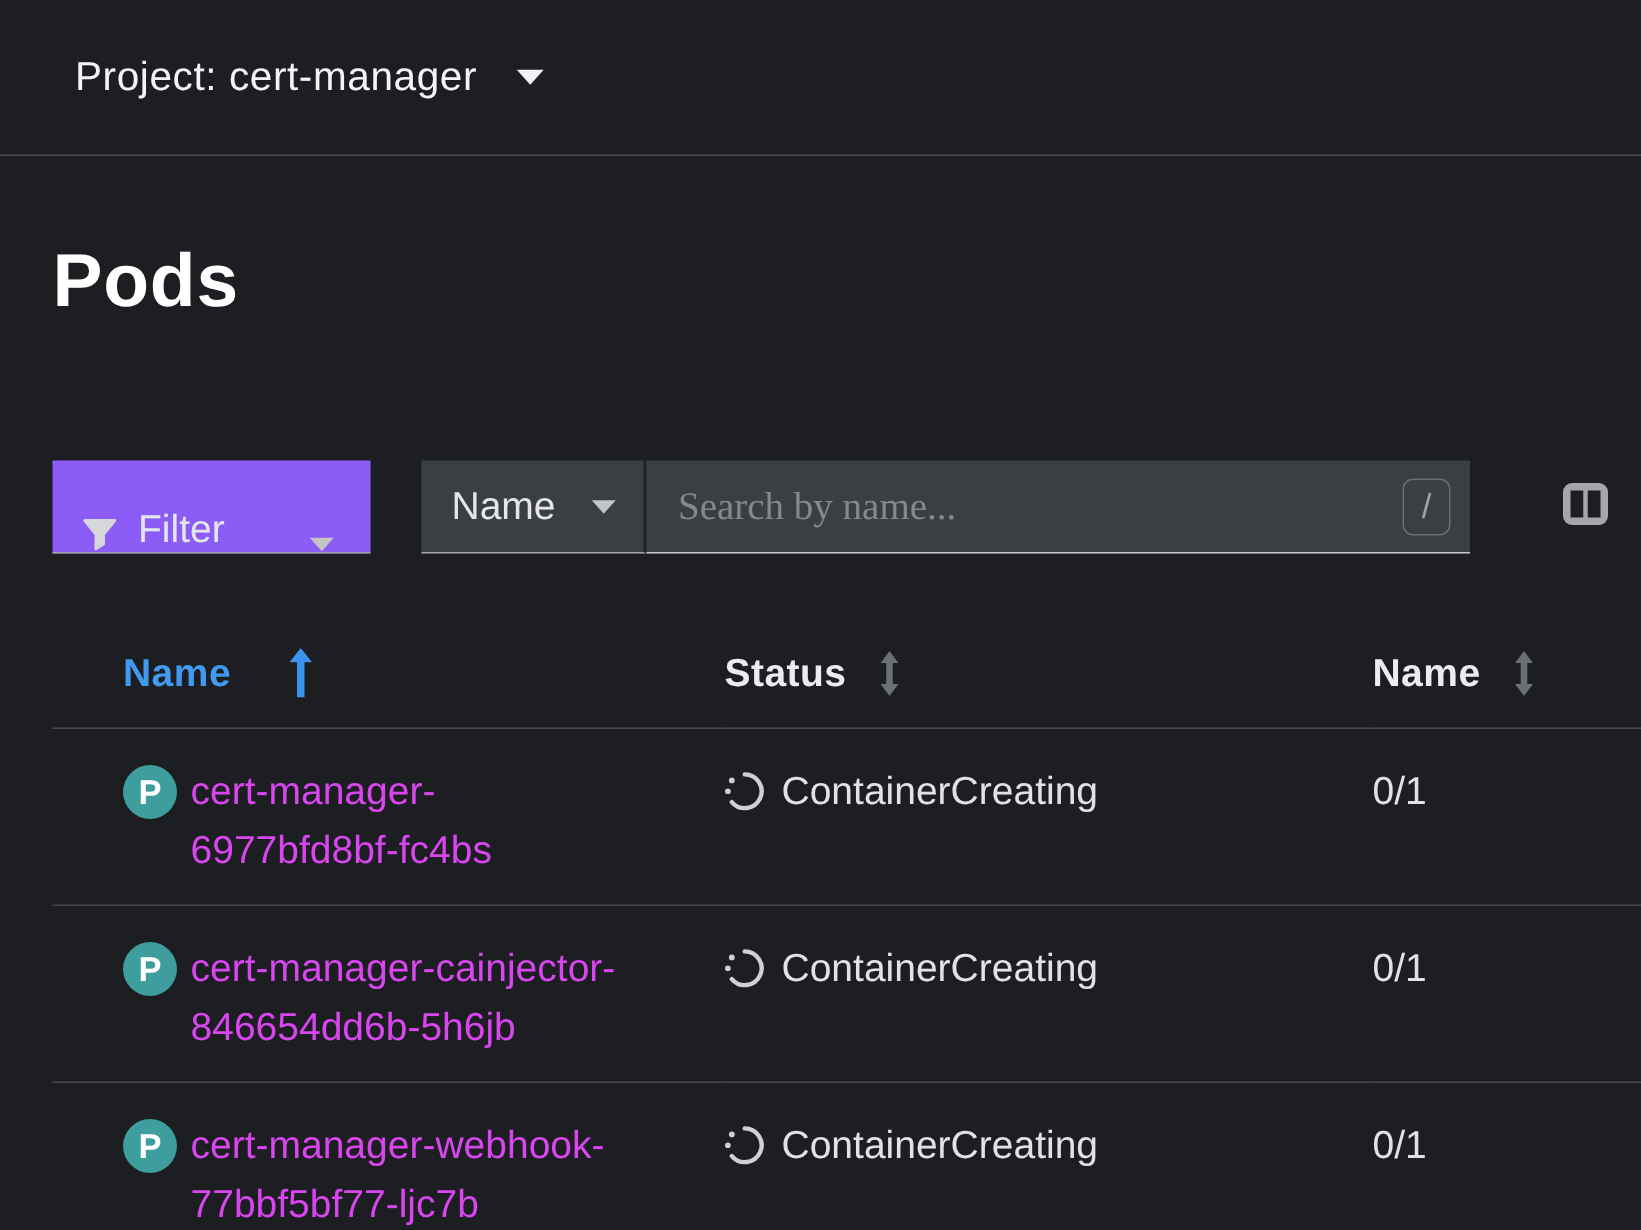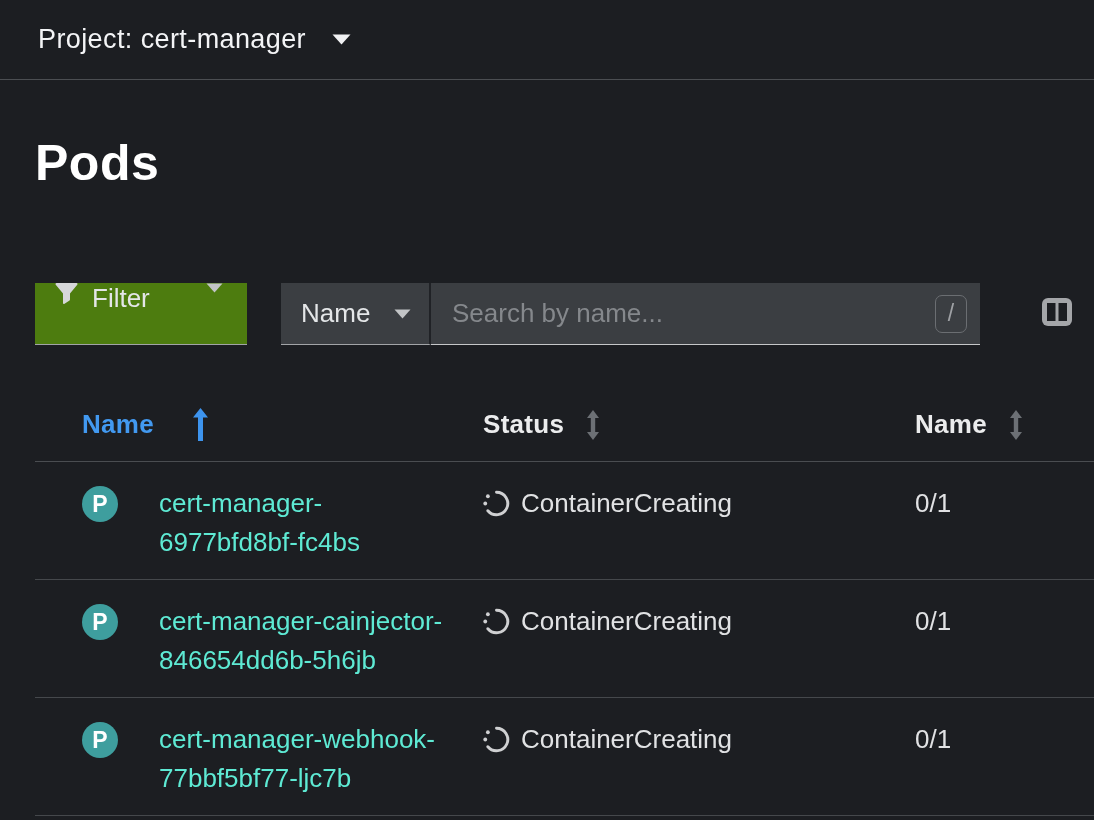--- a/index.html
+++ b/index.html
@@ -5,24 +5,24 @@
   * { margin: 0; padding: 0; box-sizing: border-box; }
   html, body {
     width: 1094px; height: 820px;
     background: #1c1e22;
     font-family: "Liberation Sans", "DejaVu Sans", sans-serif;
     overflow: hidden;
   }
 
   
   .masthead {
-    height: 80px;
+    height: 104px;
     border-bottom: 1px solid #4b4e52;
     display: flex; align-items: center;
-    padding-left: 38px;
+    padding-left: 50px;
   }
   .project-selector {
     background: none; border: none; cursor: pointer;
     display: flex; align-items: center; gap: 26px;
     color: #f3f4f6; font-size: 27px; letter-spacing: 0.4px;
     font-family: inherit; padding: 0;
   }
 
   
   .page-title {
@@ -31,23 +31,23 @@
     line-height: 50px; letter-spacing: 0.5px;
   }
 
   
   .toolbar {
     display: flex; align-items: flex-start;
     margin: 95px 22px 0 35px;
   }
   .filter-btn {
     width: 212px; height: 62px;
-    background: #4d7c0f; border: none; cursor: pointer;
+    background: #8b5cf6; border: none; cursor: pointer;
     border-bottom: 1px solid #a2a4a7;
-    display: flex; align-items: flex-start;
+    display: flex; align-items: flex-end;
     padding: 0 24px 0 20px;
     color: #e4e6e8; font-size: 26px; font-family: inherit;
   }
   .filter-btn .label { margin-left: 14px; }
   .filter-btn .caret { margin-left: auto; }
 
   .search-group { display: flex; margin-left: 34px; height: 62px; }
   .attr-select {
     width: 150px; height: 62px;
     background: #3b3e42; border: none; cursor: pointer;
@@ -60,21 +60,21 @@
   .search-box {
     width: 549px; height: 62px;
     background: #3b3e42;
     border-bottom: 1px solid #c6c7c9;
     display: flex; align-items: center;
     padding-right: 13px;
   }
   .search-box input {
     flex: 1; min-width: 0;
     background: transparent; border: none; outline: none;
-    color: #e9eaeb; font-size: 26px; font-family: Liberation Sans, sans-serif;
+    color: #e9eaeb; font-size: 26px; font-family: Liberation Serif, serif;
     padding-left: 21px;
   }
   .search-box input::placeholder { color: #85888c; opacity: 1; }
   .shortcut-kbd {
     width: 32px; height: 38px; flex-shrink: 0;
     border: 1px solid #6b6e72; border-radius: 7px;
     color: #9fa1a5; font-size: 23px; font-family: inherit;
     display: flex; align-items: center; justify-content: center;
   }
   .col-mgmt-btn {
@@ -116,24 +116,23 @@
   .name-cell { display: flex; gap: 9px; padding-left: 47px; }
   .pod-badge {
     width: 36px; height: 36px; flex-shrink: 0; margin-top: 2px;
     border-radius: 50%;
     background: #3e9e9e; color: #ffffff;
     font-size: 23px; font-weight: 700;
     display: flex; align-items: center; justify-content: center;
   }
   a.pod-link {
     display: inline-block; width: 292px;
-    color: #5eead4; text-decoration: none;
+    color: #d946ef; text-decoration: none;
     font-size: 26px; line-height: 39px;
     overflow-wrap: break-word;
-    margin-left: 32px;
   }
   .status-cell { display: flex; gap: 11px; line-height: 39px; }
   .status-cell svg { flex-shrink: 0; margin-top: 6px; }
   .ready-cell { line-height: 39px; }
 </style>
 </head>
 <body>
 
 <header class="masthead">
   <button class="project-selector">

